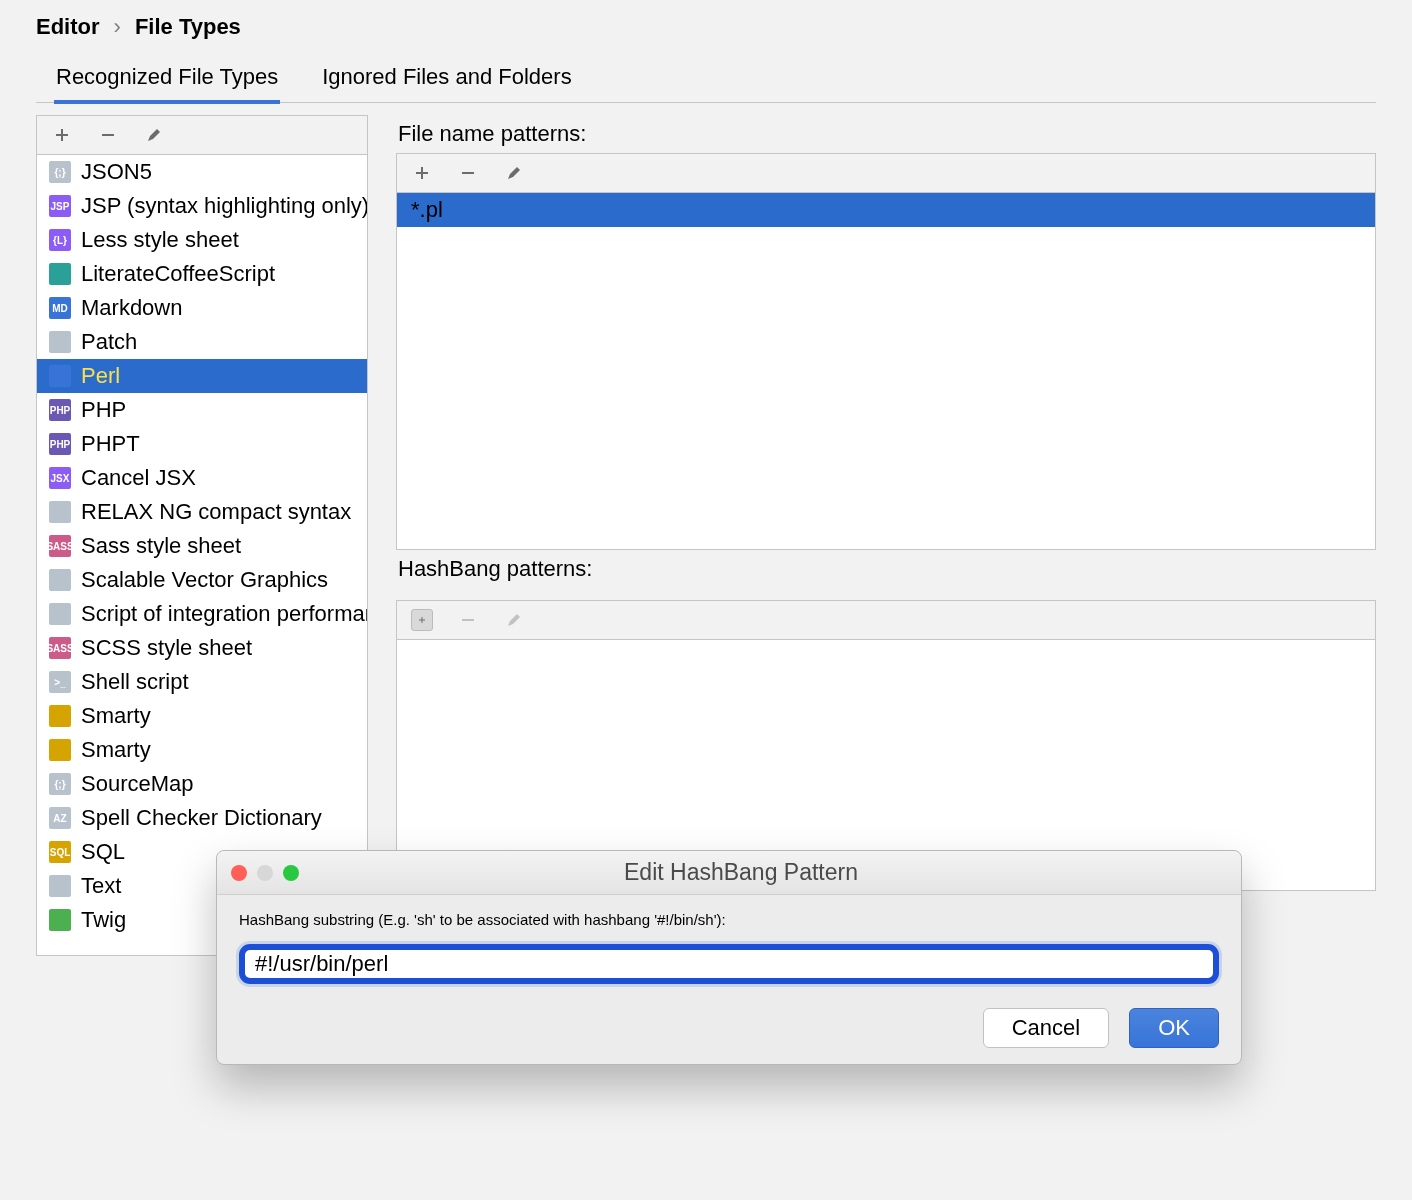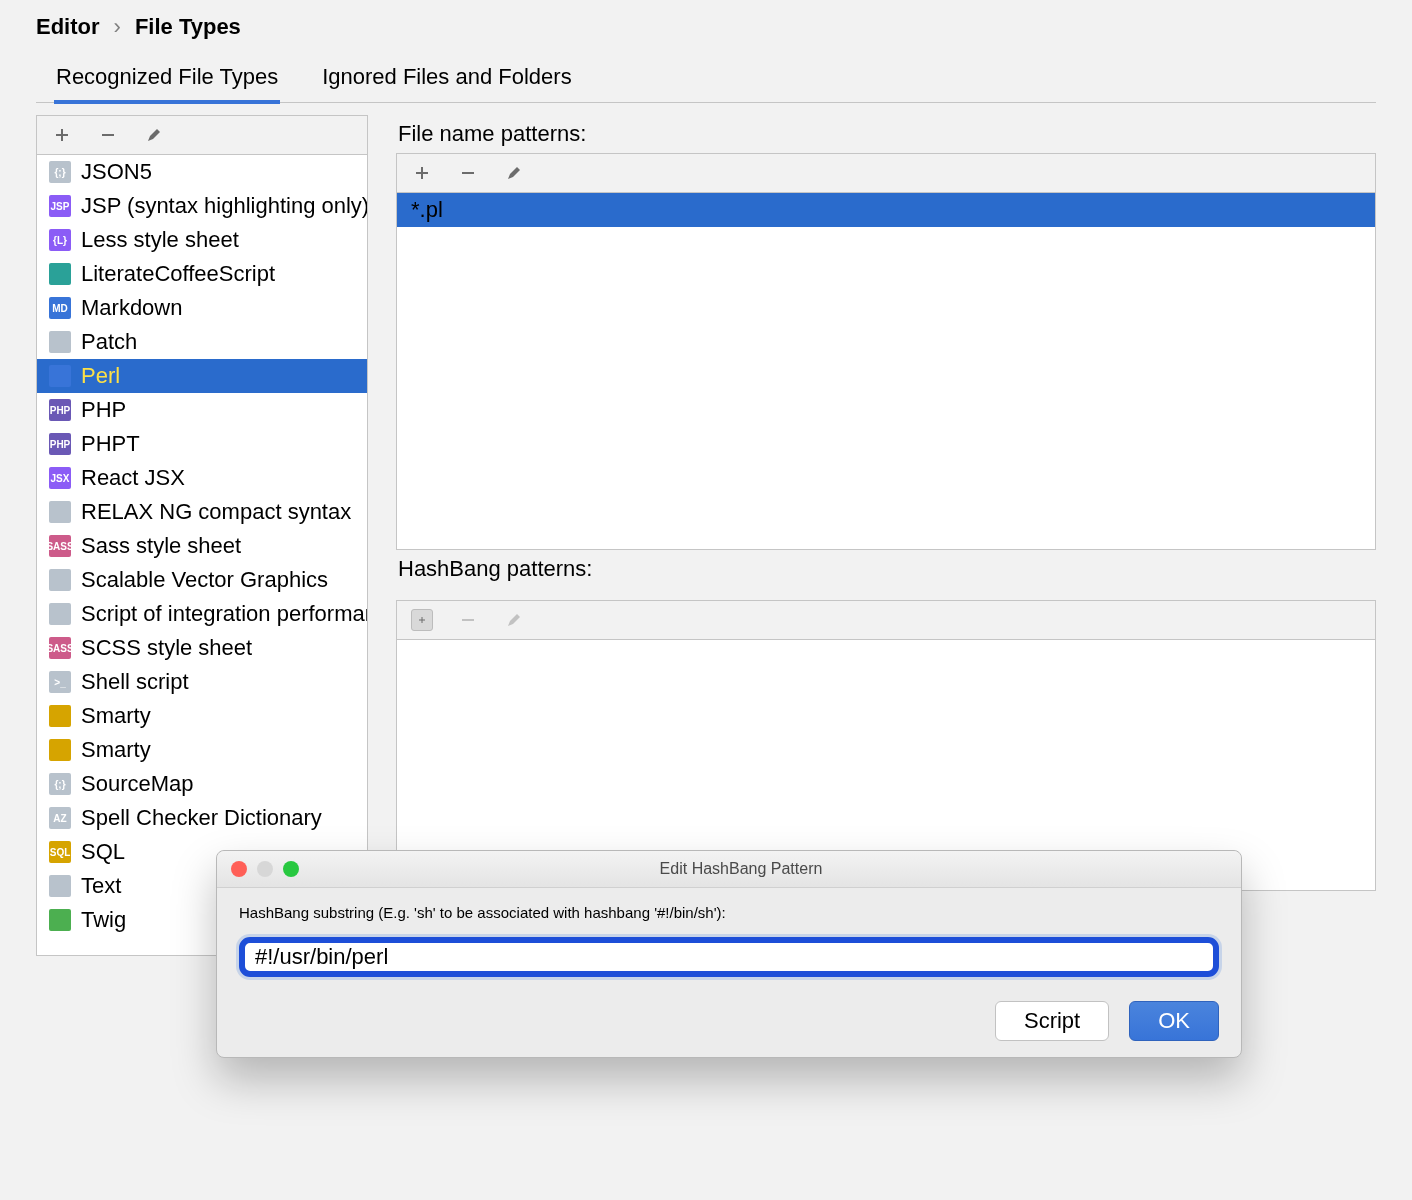--- a/index.html
+++ b/index.html
@@ -87,21 +87,21 @@
     border: 1px solid #b8b8b8;
     border-radius: 8px;
     box-shadow: 0 22px 44px rgba(0,0,0,0.25);
   }
   .dlg-title { display: flex; align-items: center; border-bottom: 1px solid #d0d0d0; background: linear-gradient(#f3f3f3,#e4e4e4); border-radius: 8px 8px 0 0; }
   .traffic { display: flex; gap: 10px; padding: 10px 14px; }
   .tl { width: 16px; height: 16px; border-radius: 50%; }
   .tl.red { background: #ff5f57; }
   .tl.gray { background: #d7d7d7; }
   .tl.green { background: #28c840; }
-  .dlg-title-text { flex: 1; text-align: center; font-size: 16px; color: #4a4a4a; padding: 8px 0; }
+  .dlg-title-text { flex: 1; text-align: center; font-size: 23px; color: #4a4a4a; padding: 8px 0; }
   .dlg-body { padding: 16px 22px; }
   .dlg-label { font-size: 15px; margin-bottom: 16px; }
   .dlg-input {
     width: 100%; font-size: 22px; padding: 1px 10px;
     border: 6px solid #1d4ed8; border-radius: 11px;
     box-shadow: 0 0 0 3px rgba(111,157,224,0.3);
     outline: none;
   }
   .dlg-buttons { display: flex; justify-content: flex-end; gap: 20px; margin-top: 24px; }
   .btn { font-size: 22px; padding: 6px 28px; border-radius: 6px; cursor: pointer; }
@@ -174,21 +174,21 @@
           <div class="item">
             <span class="icon ic-purple">PHP</span>
             <span>PHP</span>
           </div>
           <div class="item">
             <span class="icon ic-purple">PHP</span>
             <span>PHPT</span>
           </div>
           <div class="item">
             <span class="icon ic-orange">JSX</span>
-            <span>React JSX</span>
+            <span>Cancel JSX</span>
           </div>
           <div class="item">
             <span class="icon ic-generic"></span>
             <span>RELAX NG compact syntax</span>
           </div>
           <div class="item">
             <span class="icon ic-pink">SASS</span>
             <span>Sass style sheet</span>
           </div>
           <div class="item">
@@ -295,17 +295,17 @@
       <div class="tl gray"></div>
       <div class="tl green"></div>
     </div>
     <div class="dlg-title-text">Edit HashBang Pattern</div>
     <div style="width:72px"></div>
   </div>
   <div class="dlg-body">
     <div class="dlg-label">HashBang substring (E.g. 'sh' to be associated with hashbang '#!/bin/sh'):</div>
     <input class="dlg-input" type="text" value="#!/usr/bin/perl" style="">
     <div class="dlg-buttons">
-      <button class="btn btn-secondary">Script</button>
+      <button class="btn btn-secondary">Cancel</button>
       <button class="btn btn-primary">OK</button>
     </div>
   </div>
 </div>
 
 </body></html>

